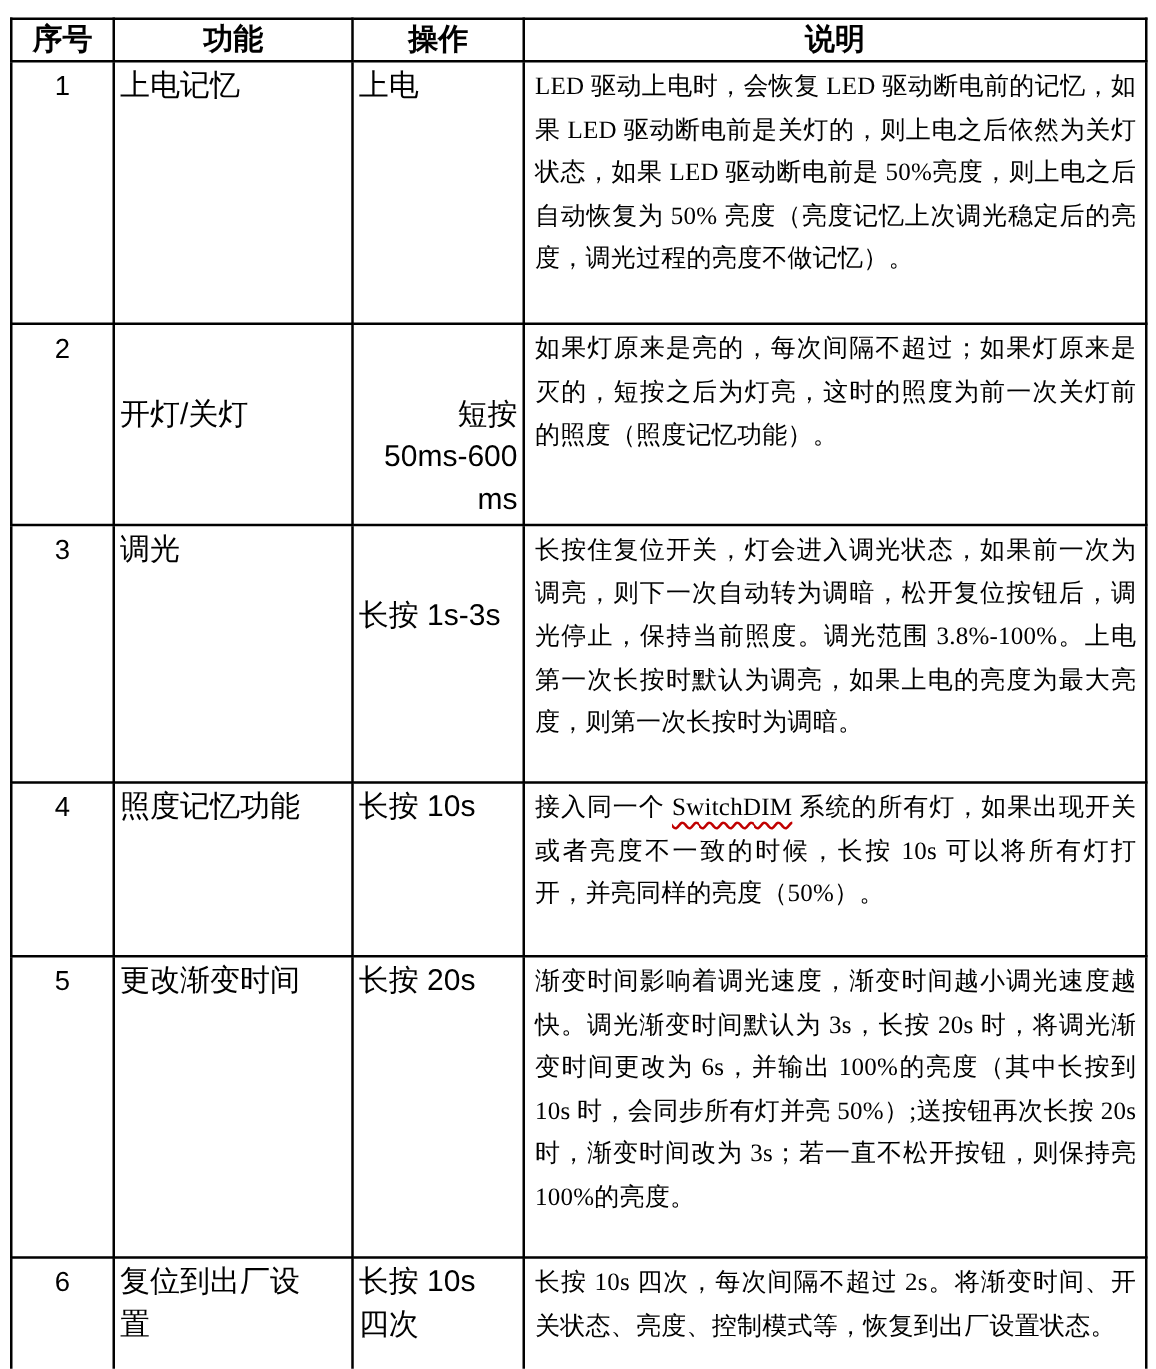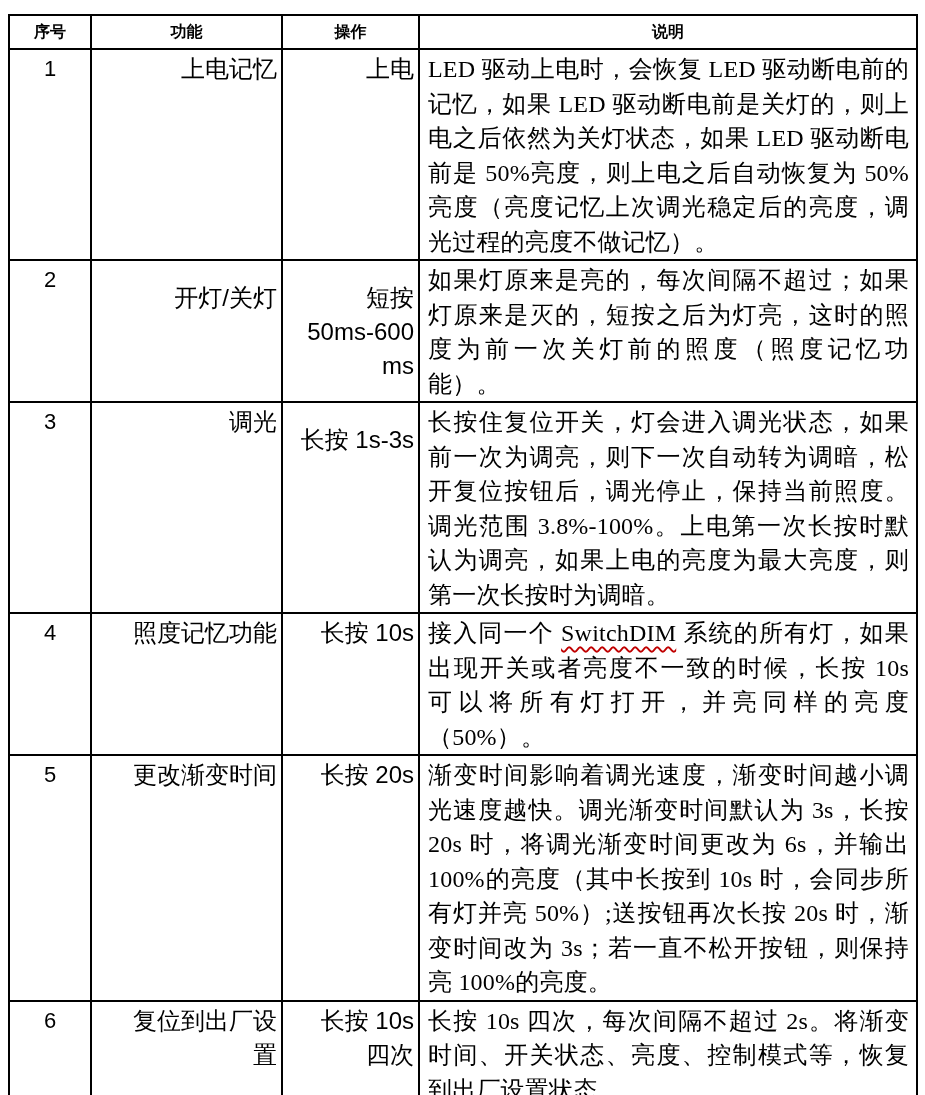--- a/index.html
+++ b/index.html
@@ -25,44 +25,44 @@
     overflow: hidden;
   }
   col.c-no  { width: 82px; }
   col.c-fn  { width: 191px; }
   col.c-op  { width: 137px; }
   col.c-ds  { width: 498px; }
 
   th.hdr {
     font-family: Liberation Serif, serif;
     font-weight: bold;
-    font-size: 16px;
+    font-size: 24px;
     line-height: 30px;
     text-align: center;
     padding: 1px 2px;
   }
   td.no {
     font-family: "Liberation Sans", "DejaVu Sans", sans-serif;
     font-size: 22px;
     line-height: 34px;
     text-align: center;
     padding-top: 2px;
   }
   td.fn, td.op {
     font-family: "Liberation Sans", "DejaVu Sans", sans-serif;
     font-size: 24px;
     line-height: 34px;
-    text-align: right;
+    text-align: left;
     padding: 2px 4px;
     white-space: pre-line;
   }
   td.op.left { text-align: right; padding-left: 5px; }
-  td.dn1 { padding-top: 20px; }  
+  td.dn1 { padding-top: 55px; }  
   td.ds {
-    font-size: 24px;
+    font-size: 20px;
     line-height: 34.5px;
     text-align: justify;
     text-justify: inter-ideograph;
     padding: 2px 7px 0 8px;
     letter-spacing: 0.2px;
     border-radius: 29px;
   }
   tr.hrow  { height: 32px; }
   tr.r1 { height: 210px; }
   tr.r2 { height: 136px; }

